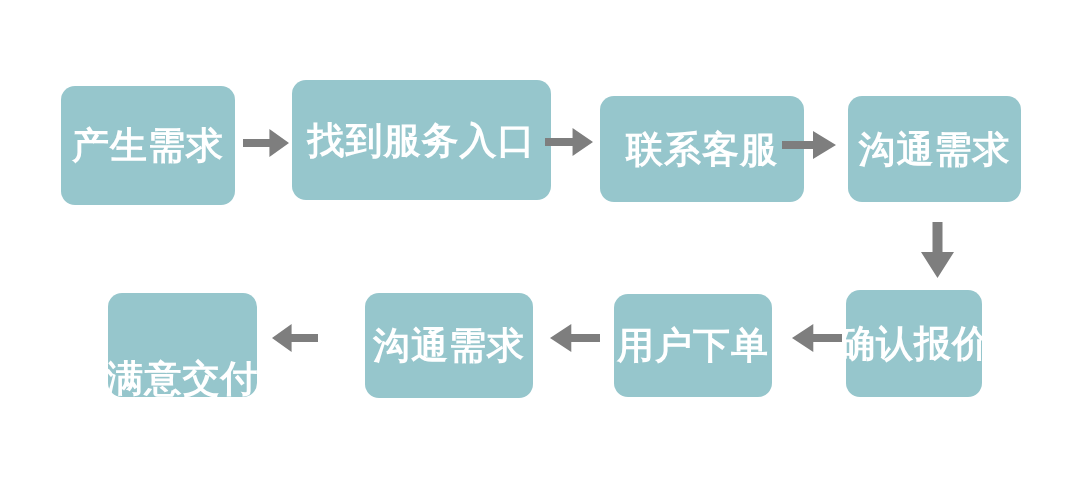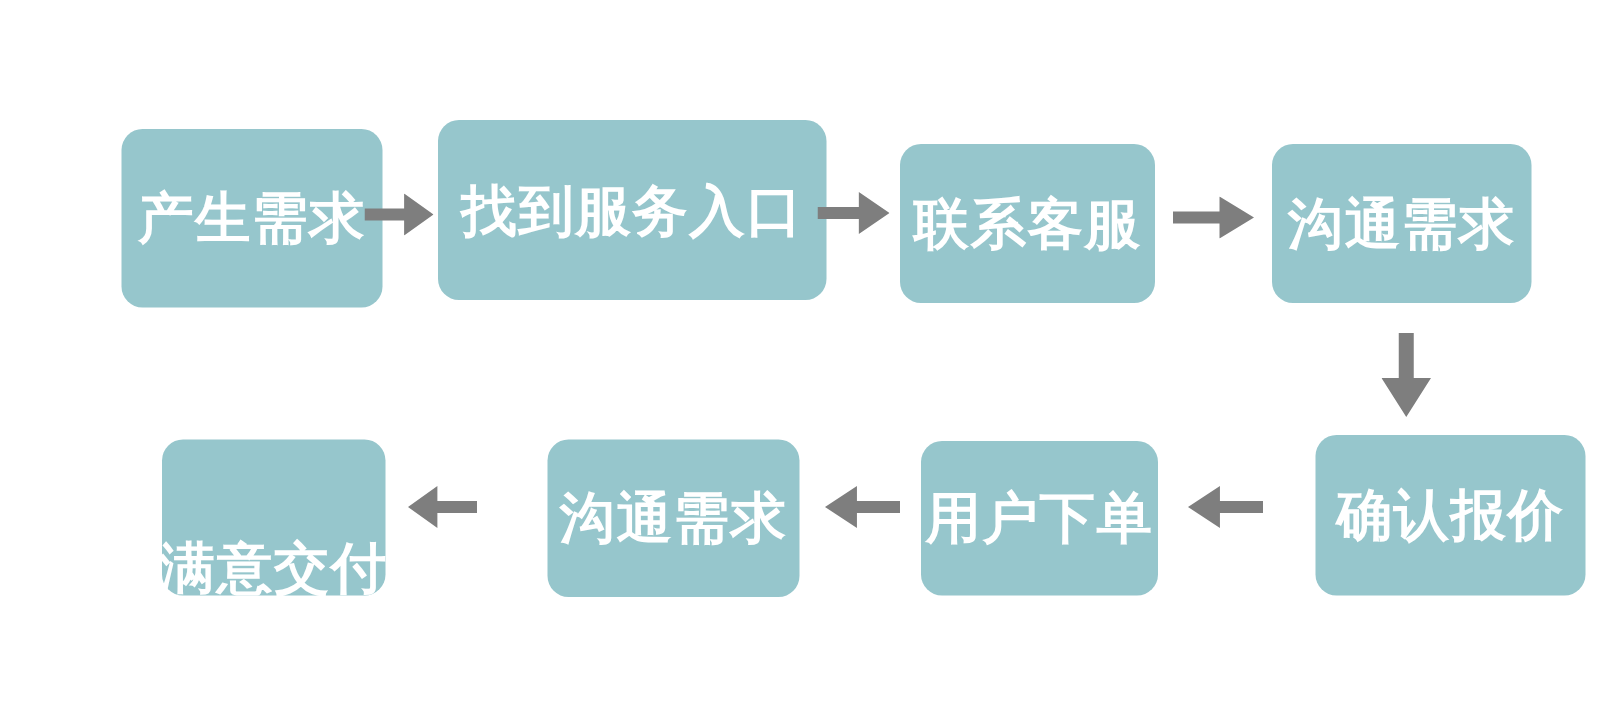--- a/index.html
+++ b/index.html
@@ -35,25 +35,25 @@
     line-height: 1;
     letter-spacing: 1px;
     white-space: nowrap;
   }
 
   .arrow { position: absolute; }
   .arrow svg { display: block; width: 100%; height: 100%; }
   .arrow polygon { fill: var(--arrow-fill); }
 
   
-  #box1 { left: 61px;  top: 86px;  width: 174px; height: 119px; margin-left: 20px; }
+  #box1 { left: 61px;  top: 86px;  width: 174px; height: 119px; }
   #box2 { left: 292px; top: 80px;  width: 259px; height: 120px; }
-  #box3 { left: 600px; top: 96px;  width: 170px; height: 106px; }
+  #box3 { left: 600px; top: 96px;  width: 204px; height: 106px; }
   #box4 { left: 848px; top: 96px;  width: 173px; height: 106px; }
-  #box5 { left: 877px; top: 290px; width: 180px; height: 107px; }
+  #box5 { left: 846px; top: 290px; width: 136px; height: 107px; }
   #box6 { left: 614px; top: 294px; width: 158px; height: 103px; }
   #box7 { left: 365px; top: 293px; width: 168px; height: 105px; }
   #box8 { left: 108px; top: 293px; width: 149px; height: 104px; align-items: flex-end; }
 
   
   #arr1 { left: 243px; top: 129px; width: 46px; height: 28px; }
   #arr2 { left: 545px; top: 128px; width: 48px; height: 28px; }
   #arr3 { left: 782px; top: 131px; width: 54px; height: 28px; }
   #arr4 { left: 921px; top: 222px; width: 33px; height: 56px; }
   #arr5 { left: 792px; top: 324px; width: 50px; height: 28px; }

